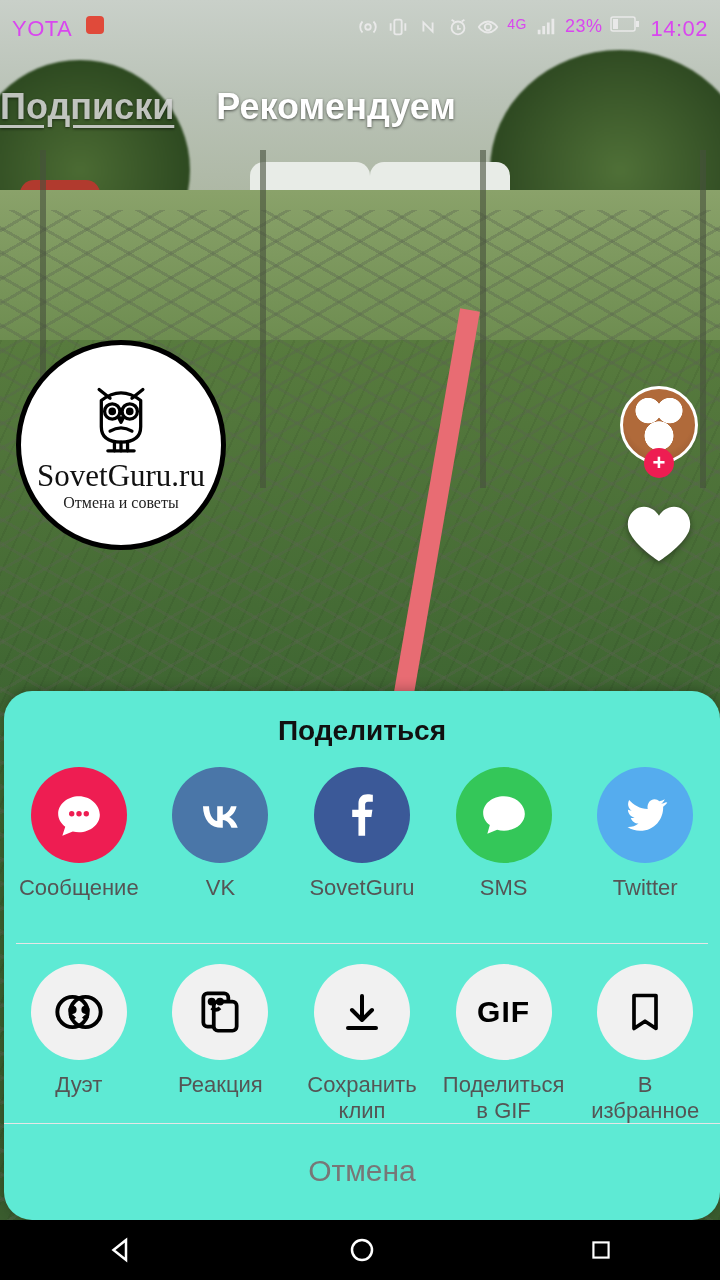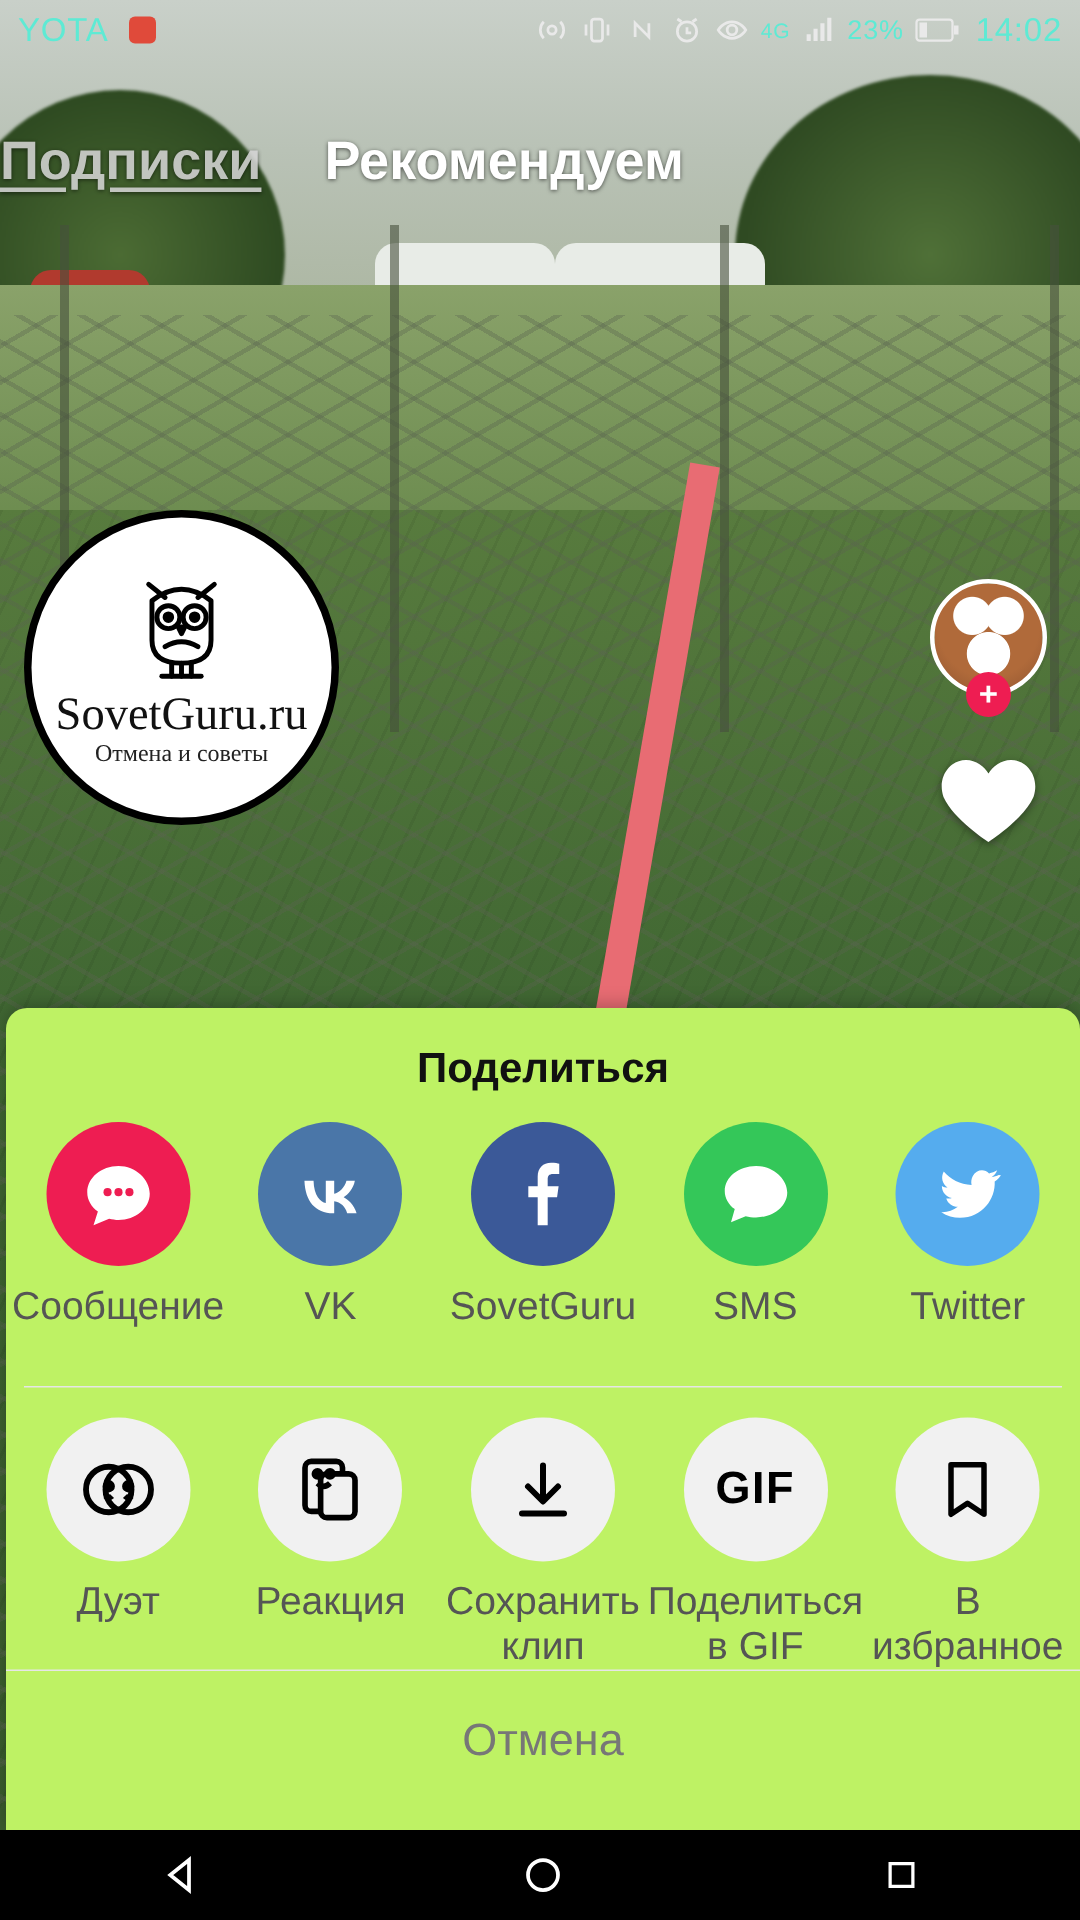--- a/index.html
+++ b/index.html
@@ -32,21 +32,21 @@
     background:
       repeating-linear-gradient(30deg, transparent 0 18px, rgba(90,100,80,.35) 18px 21px),
       repeating-linear-gradient(-30deg, transparent 0 18px, rgba(90,100,80,.35) 18px 21px);
     -webkit-mask-image: linear-gradient(180deg, transparent 0 60px, #000 60px);
             mask-image: linear-gradient(180deg, transparent 0 60px, #000 60px);
   }
   .post { position:absolute; top:150px; bottom:60%; width:6px; background:rgba(70,80,60,.6); }
   .post.p1{left:40px;} .post.p2{left:260px;} .post.p3{left:480px;} .post.p4{left:700px;}
 
   
-  .statusbar { position:absolute; top:0; left:0; right:0; height:40px; display:flex; align-items:center; padding:0 12px; color:#5eead4; font-size:22px; font-weight:500; letter-spacing:.5px; }
+  .statusbar { position:absolute; top:16px; left:0; right:0; height:40px; display:flex; align-items:flex-start; padding:0 12px; color:#d946ef; font-size:22px; font-weight:500; letter-spacing:.5px; }
   .statusbar .spacer { flex:1; }
   .statusbar .ico { margin-left:8px; display:inline-flex; align-items:center; }
   .statusbar svg { display:block; }
   .recdot{ width:18px; height:18px; border-radius:4px; background:#e04a3a; margin-left:14px; }
 
   
   .feed-tabs { position:absolute; top:86px; left:0; right:0; display:flex; gap:42px; }
   .feed-tabs .tab { font-size:36px; font-weight:700; text-shadow:0 1px 3px rgba(0,0,0,.6); }
   .feed-tabs .inactive { color:#d4d4d4; opacity:.88; text-decoration: underline; text-underline-offset:6px; }
   .feed-tabs .active { color:#fff; }
@@ -61,32 +61,32 @@
   .avatar-wrap{ position:relative; }
   .avatar { width:78px; height:78px; border-radius:50%; border:3px solid #fff; background:
     radial-gradient(circle at 35% 30%, #fff 0 18%, transparent 19%),
     radial-gradient(circle at 65% 30%, #fff 0 18%, transparent 19%),
     radial-gradient(circle at 50% 65%, #fff 0 24%, transparent 25%),
     radial-gradient(circle at 50% 40%, #b06a3a 0 60%, #8d5330 100%); }
   .follow-plus { position:absolute; left:50%; bottom:-14px; transform:translateX(-50%); width:30px; height:30px; border-radius:50%; background:#ee1d52; color:#fff; display:flex; align-items:center; justify-content:center; font-size:22px; font-weight:700; line-height:1; }
   .heart svg { filter: drop-shadow(0 2px 3px rgba(0,0,0,.4)); }
 
   
-  .sheet { position:absolute; left:4px; right:0; bottom:60px; background:#bef264; border-top-left-radius:14px; border-top-right-radius:14px; box-shadow:0 -2px 12px rgba(0,0,0,.25); }
+  .sheet { position:absolute; left:4px; right:0; bottom:60px; background:#5eead4; border-top-left-radius:14px; border-top-right-radius:14px; box-shadow:0 -2px 12px rgba(0,0,0,.25);border-radius:28px; }
   .sheet-title { text-align:center; font-size:28px; font-weight:700; color:#111; padding:24px 0 18px; }
   .row { display:flex; justify-content:space-around; padding:2px 4px 0; }
   .opt { width:20%; display:flex; flex-direction:column; align-items:center; gap:12px; }
   .bubble { width:96px; height:96px; border-radius:50%; display:flex; align-items:center; justify-content:center; }
   .bubble.msg{background:#ee1d52;} .bubble.vk{background:#4a76a8;} .bubble.fb{background:#3b5998;}
   .bubble.sms{background:#34c759;} .bubble.tw{background:#55acee;}
   .bubble.grey{background:#f1f1f1;}
-  .lbl { font-size:26px; color:#555; text-align:center; line-height:1.15; min-height:48px; }
+  .lbl { font-size:22px; color:#555; text-align:center; line-height:1.15; min-height:48px; }
   .gif-text{ font-size:30px; font-weight:700; color:#000; letter-spacing:1px; }
   .div { height:1px; background:#e6e6e6; margin:20px 12px 18px; }
-  .cancel { text-align:center; font-size:30px; color:#777; padding:30px 0 42px; border-top:1px solid #e6e6e6; }
+  .cancel { text-align:center; font-size:30px; color:#777; padding:30px 0 32px; border-top:1px solid #e6e6e6; }
 
   
   .arrow { position:absolute; left:340px; top:300px; pointer-events:none; }
 
   
   .navbar { position:absolute; left:0; right:0; bottom:0; height:60px; background:#000; display:flex; align-items:center; justify-content:space-around; }
   .navbar svg { display:block; }
 </style>
 </head>
 <body>

